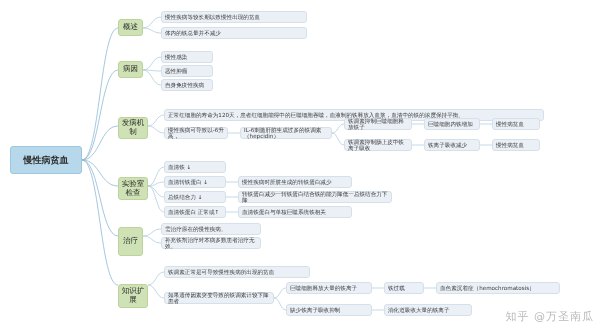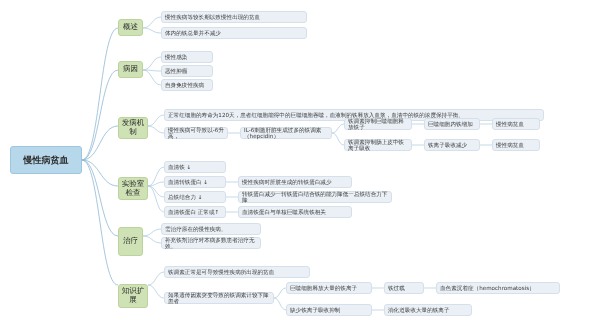--- a/index.html
+++ b/index.html
@@ -180,13 +180,16 @@
   <div class="node lvl3" style="left:384px;top:282px;width:40px;height:12px;">
     <span>铁过载</span>
   </div>
   <div class="node lvl3" style="left:384px;top:304px;width:88px;height:12px;">
     <span>消化道吸收大量的铁离子</span>
   </div>
   <div class="node lvl3" style="left:436px;top:282px;width:124px;height:12px;">
     <span>血色素沉着症（hemochromatosis）</span>
   </div>
 
+  <div class="watermark">
+    <span class="wm-logo">知乎 @万圣南瓜</span>
+  </div>
 </div>
 
 </body></html>

